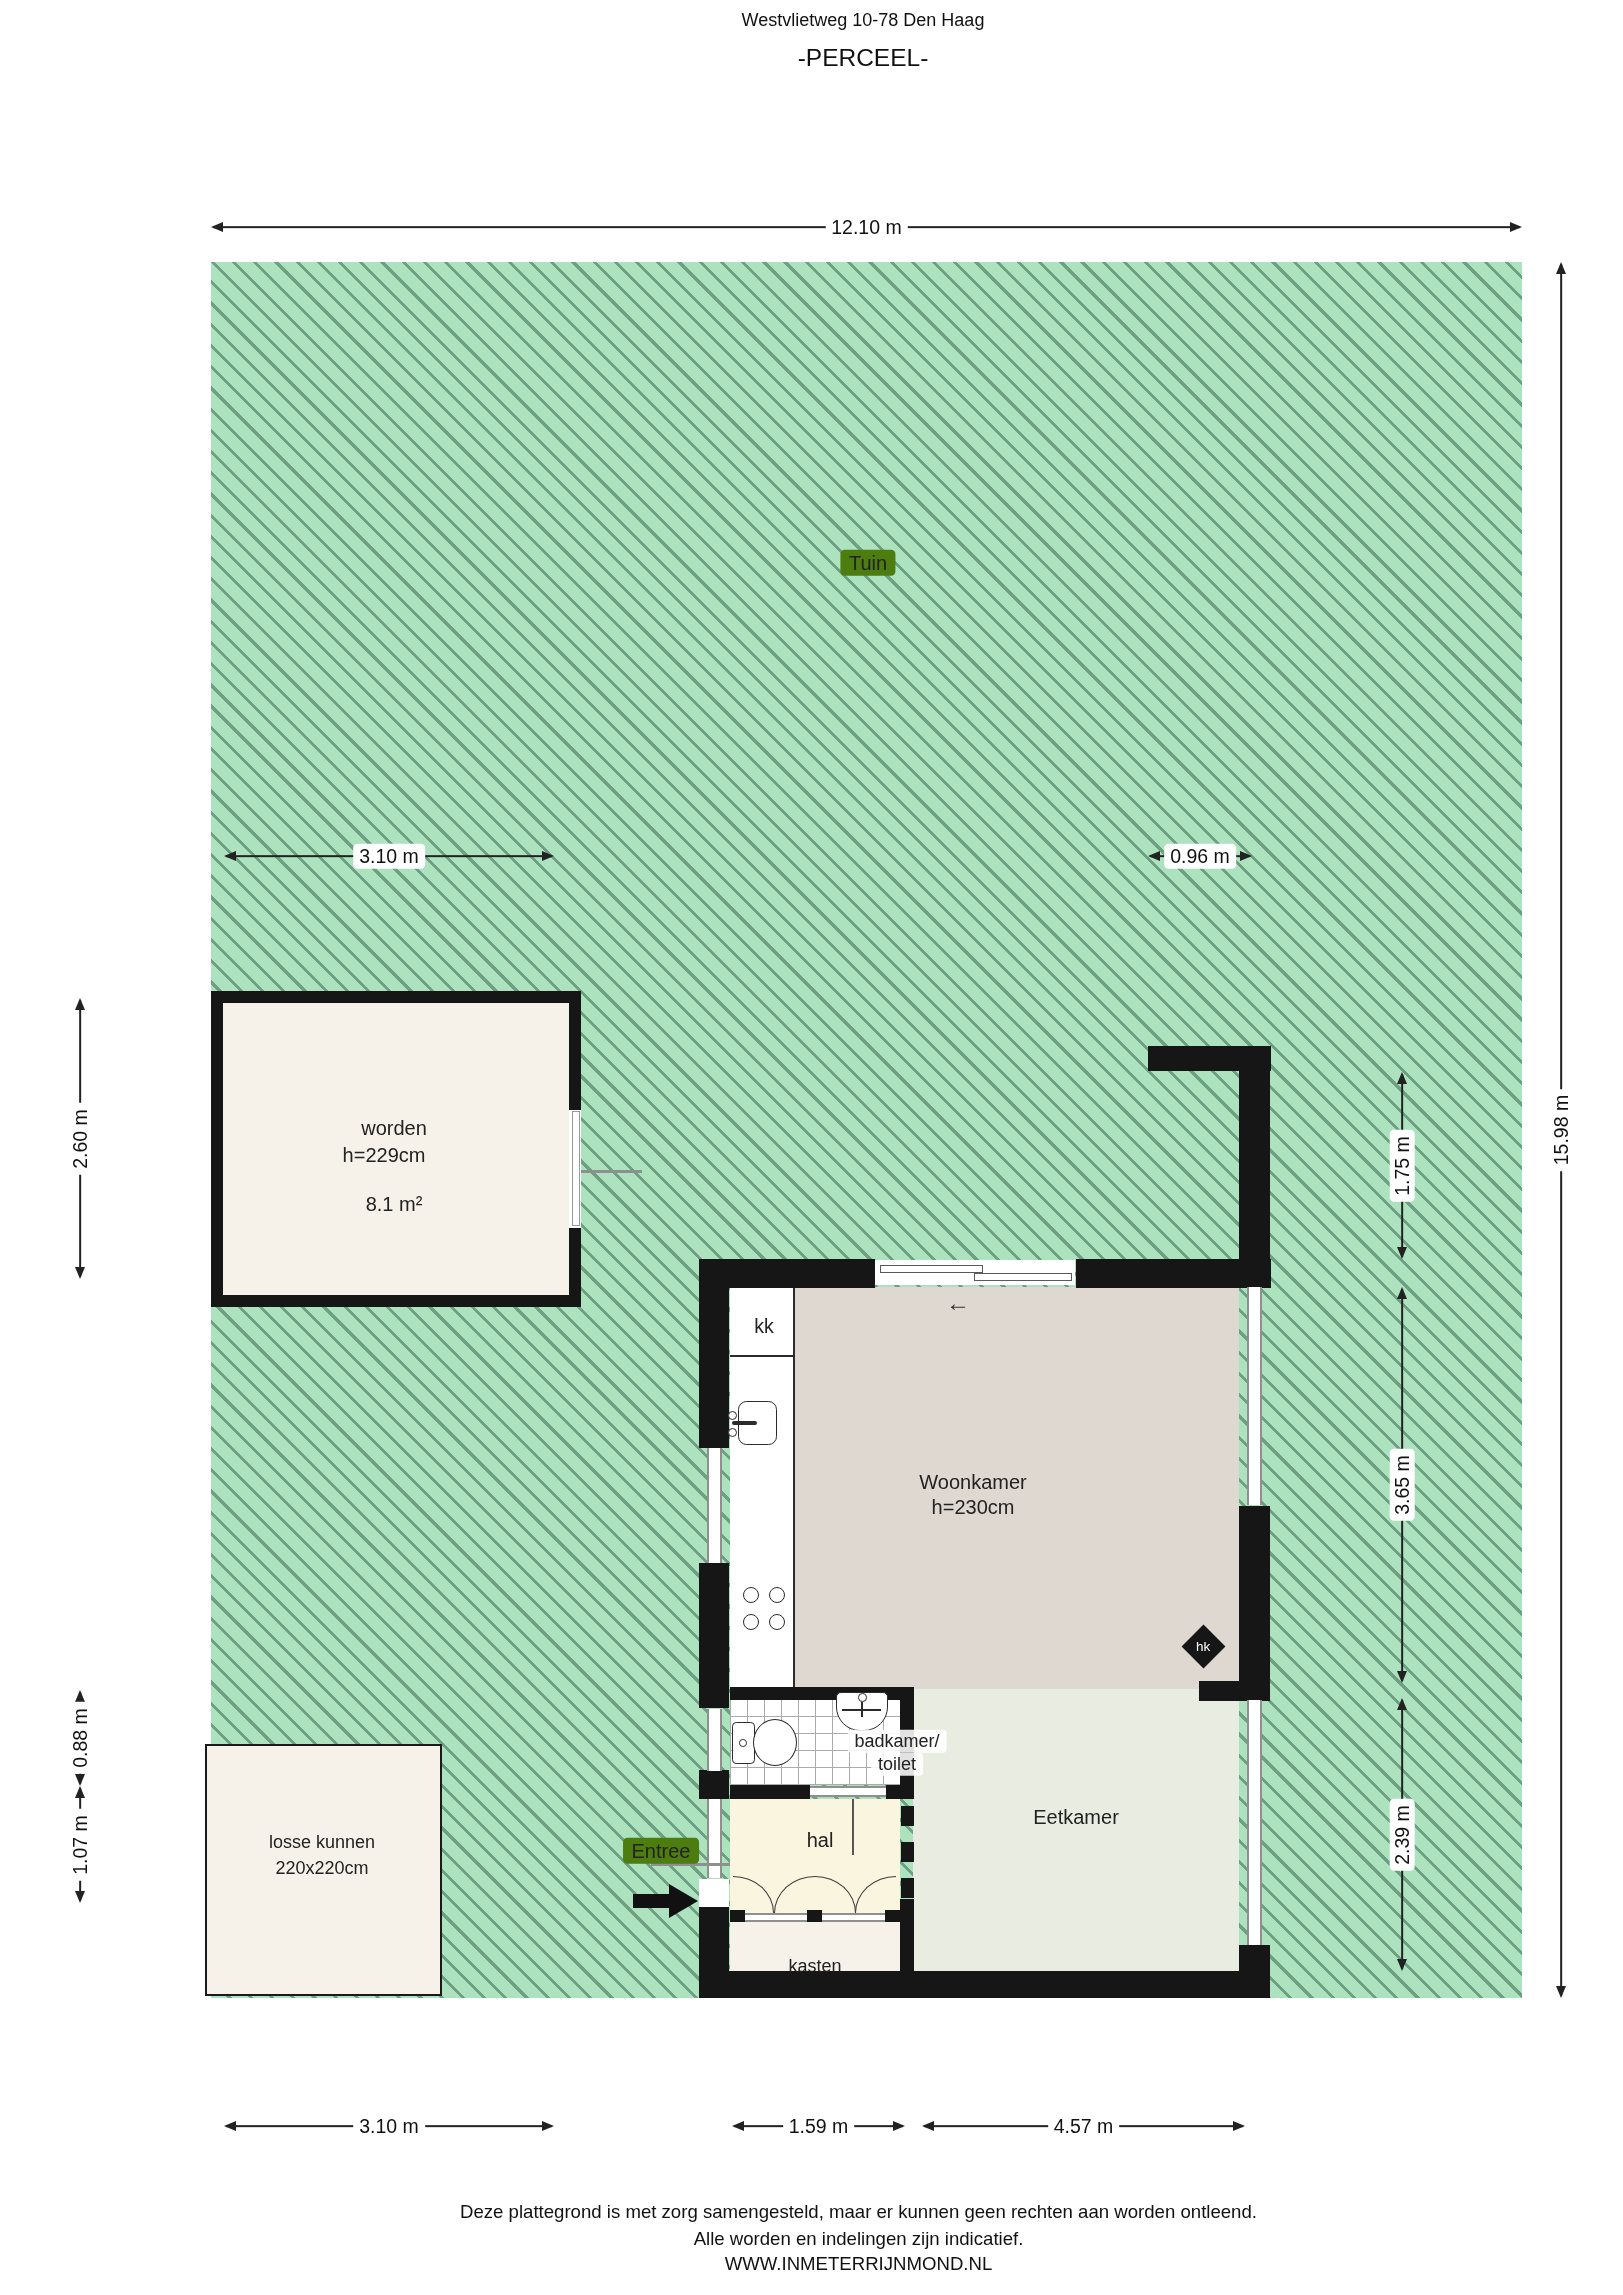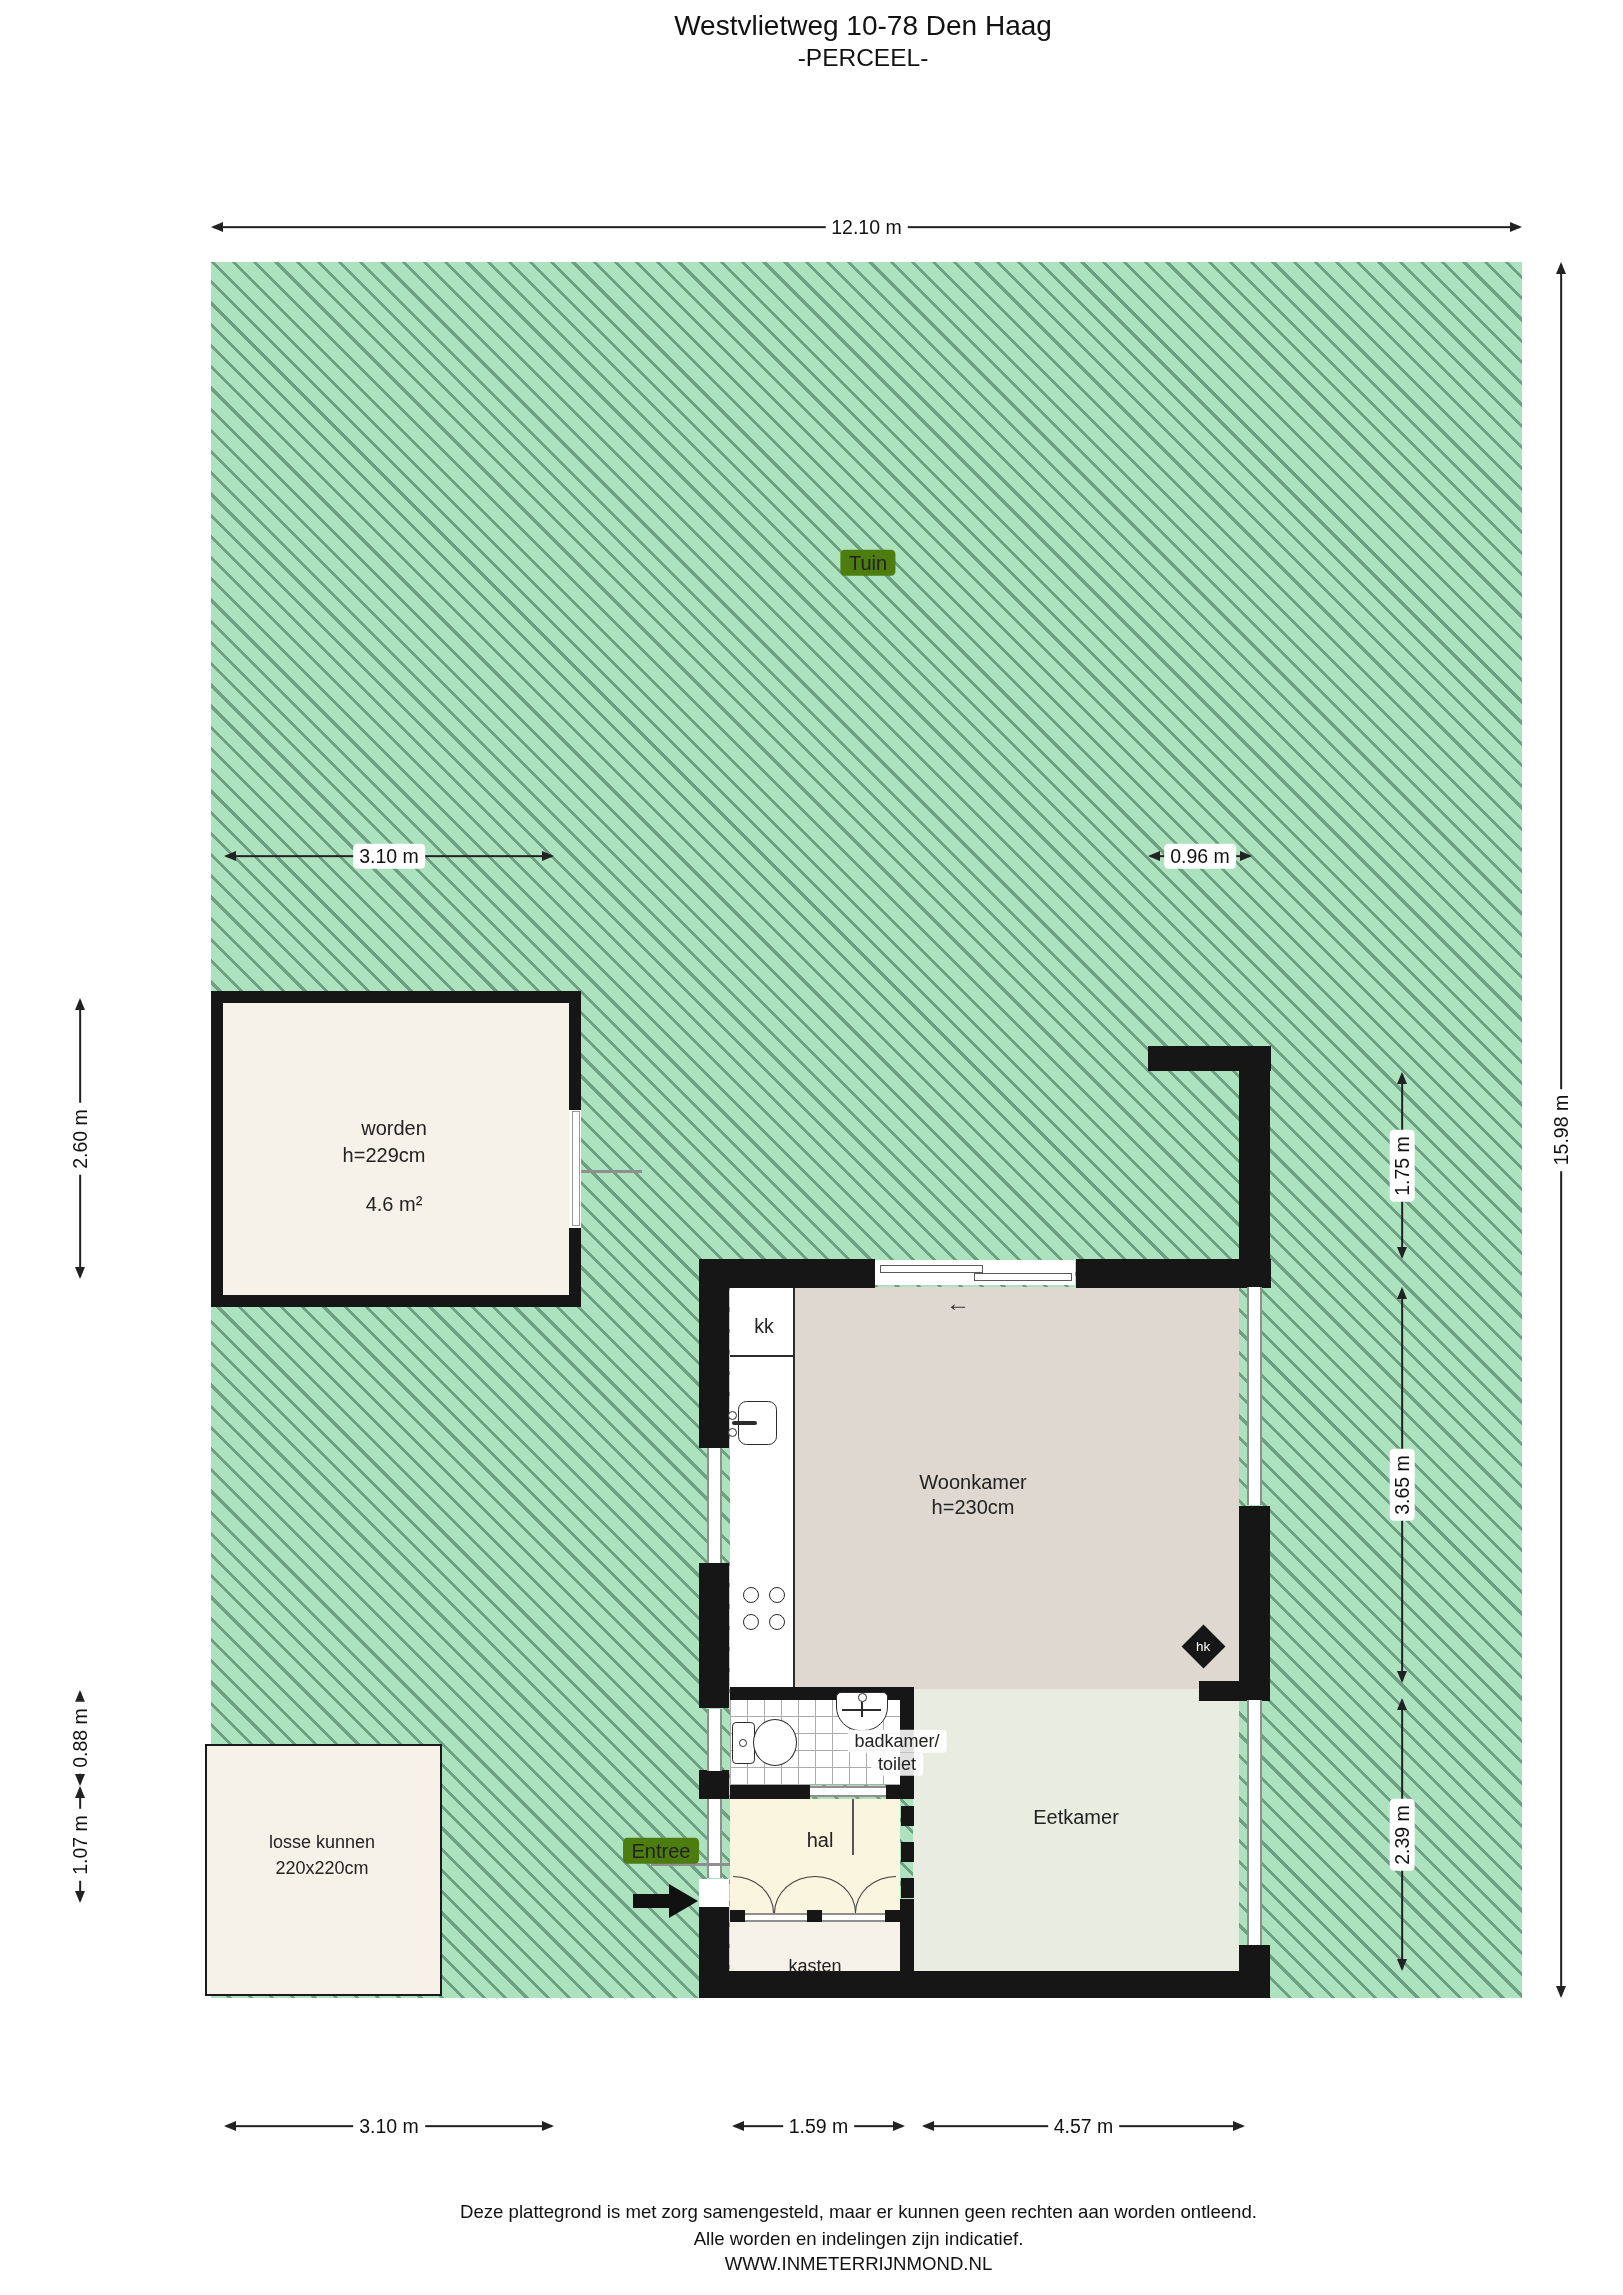--- a/index.html
+++ b/index.html
@@ -71,40 +71,40 @@
   .dim-v .dline{top:1.7px;bottom:1.7px;left:50%;width:1.7px;transform:translateX(-50%);}
   .ah{position:absolute;width:0;height:0;}
   .ah-w{left:0;top:50%;transform:translateY(-50%);border-top:5px solid transparent;border-bottom:5px solid transparent;border-right:12.7px solid #222;}
   .ah-e{right:0;top:50%;transform:translateY(-50%);border-top:5px solid transparent;border-bottom:5px solid transparent;border-left:12.7px solid #222;}
   .ah-n{top:0;left:50%;transform:translateX(-50%);border-left:5px solid transparent;border-right:5px solid transparent;border-bottom:12.7px solid #222;}
   .ah-s{bottom:0;left:50%;transform:translateX(-50%);border-left:5px solid transparent;border-right:5px solid transparent;border-top:12.7px solid #222;}
   .dlabel{position:absolute;left:50%;top:50%;background:#ffffff;font-size:19.5px;color:#111;
     white-space:nowrap;padding:0.8px 6px;border-radius:4.2px;transform:translate(-50%,-50%);}
   .dim-v .dlabel{transform:translate(-50%,-50%) rotate(-90deg);}
   
-  .title1{position:absolute;left:440px;top:10px;width:846px;text-align:center;font-size:28px;color:#111;}
+  .title1{position:absolute;left:440px;top:10px;width:846px;text-align:center;font-size:18px;color:#111;}
   .title2{position:absolute;left:440px;top:44px;width:846px;text-align:center;font-size:24.5px;color:#111;}
   .foot{position:absolute;left:351px;width:1015px;text-align:center;font-size:18.6px;color:#111;}
 </style>
 </head>
 <body>
 
 <div class="title1">Westvlietweg 10-78 Den Haag</div>
 <div class="title2">-PERCEEL-</div>
 
 <div class="garden"></div>
 <div class="rlabel pill" style="left:868px;top:563px;">Tuin</div>
 
 <div class="berging-room"></div>
 <div class="abs" style="left:569px;top:1110px;width:12px;height:118px;background:#fff;"></div>
 <div class="abs" style="left:572px;top:1111px;width:7.6px;height:115px;border:1.7px solid #999;background:#fff;box-sizing:border-box;"></div>
 <div class="grayline" style="left:581px;top:1170px;width:61px;height:2.5px;"></div>
 <div class="rlabel" style="left:394px;top:1128px;">worden</div>
 <div class="rlabel" style="left:384px;top:1155px;">h=229cm</div>
-<div class="rlabel" style="left:394px;top:1204px;">4.6 m²</div>
+<div class="rlabel" style="left:394px;top:1204px;">8.1 m²</div>
 
 <div class="losse-room"></div>
 <div class="rlabel small" style="left:322px;top:1842px;">losse kunnen</div>
 <div class="rlabel small" style="left:322px;top:1868px;">220x220cm</div>
 
 <div class="floor f-kitchen"></div>
 <div class="floor f-woonkamer"></div>
 <div class="floor f-eetkamer"></div>
 <div class="floor f-bad"></div>
 <div class="floor f-hal"></div>

